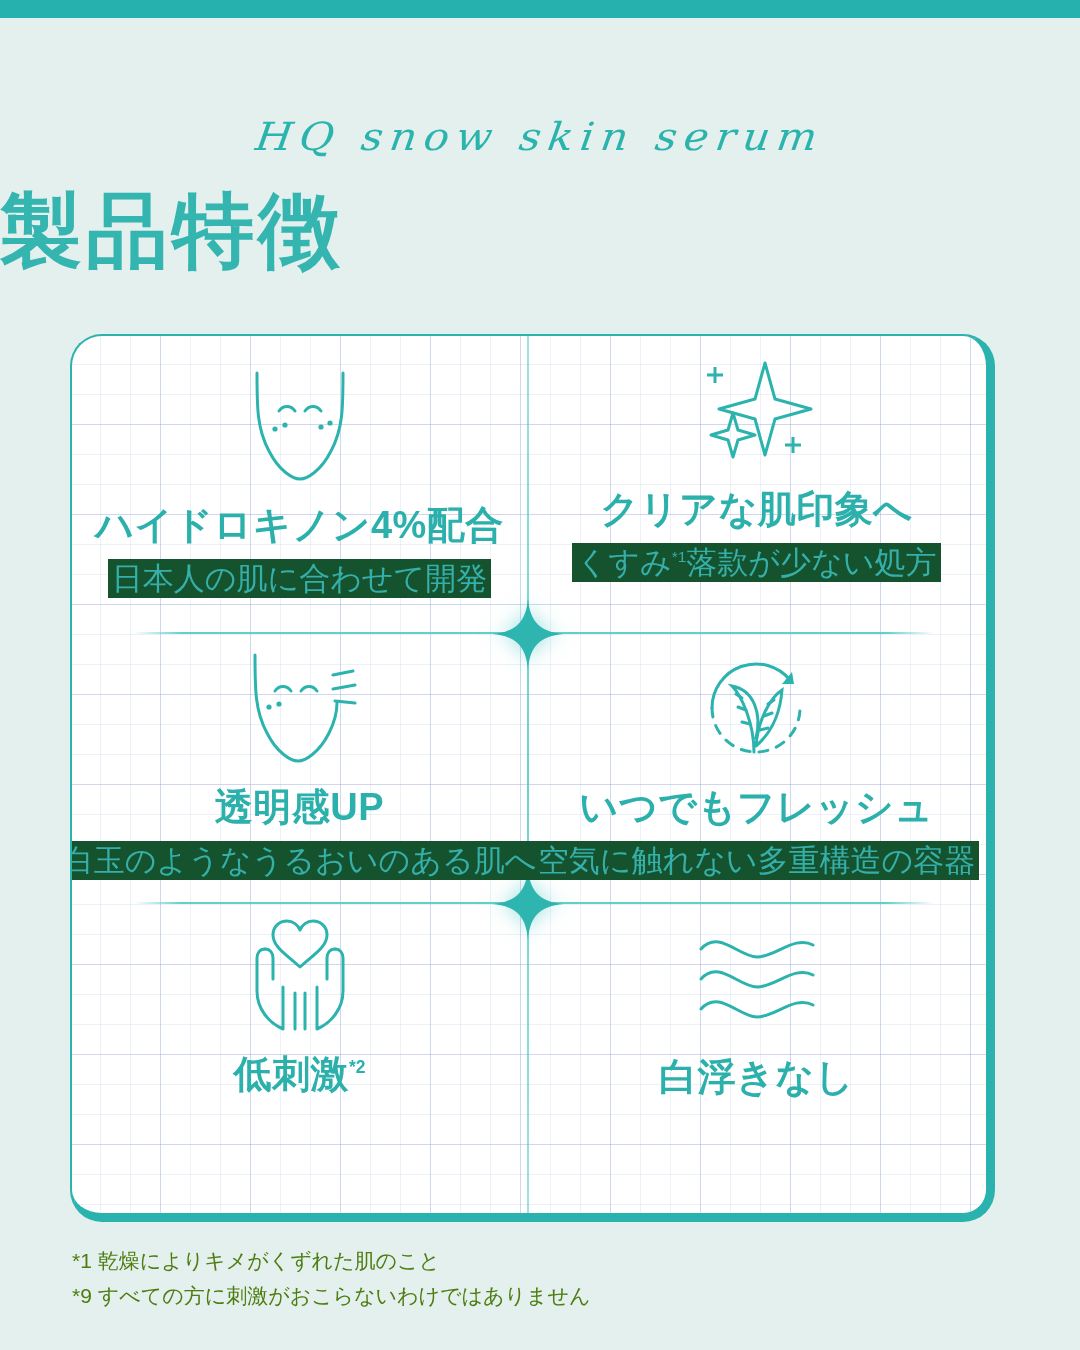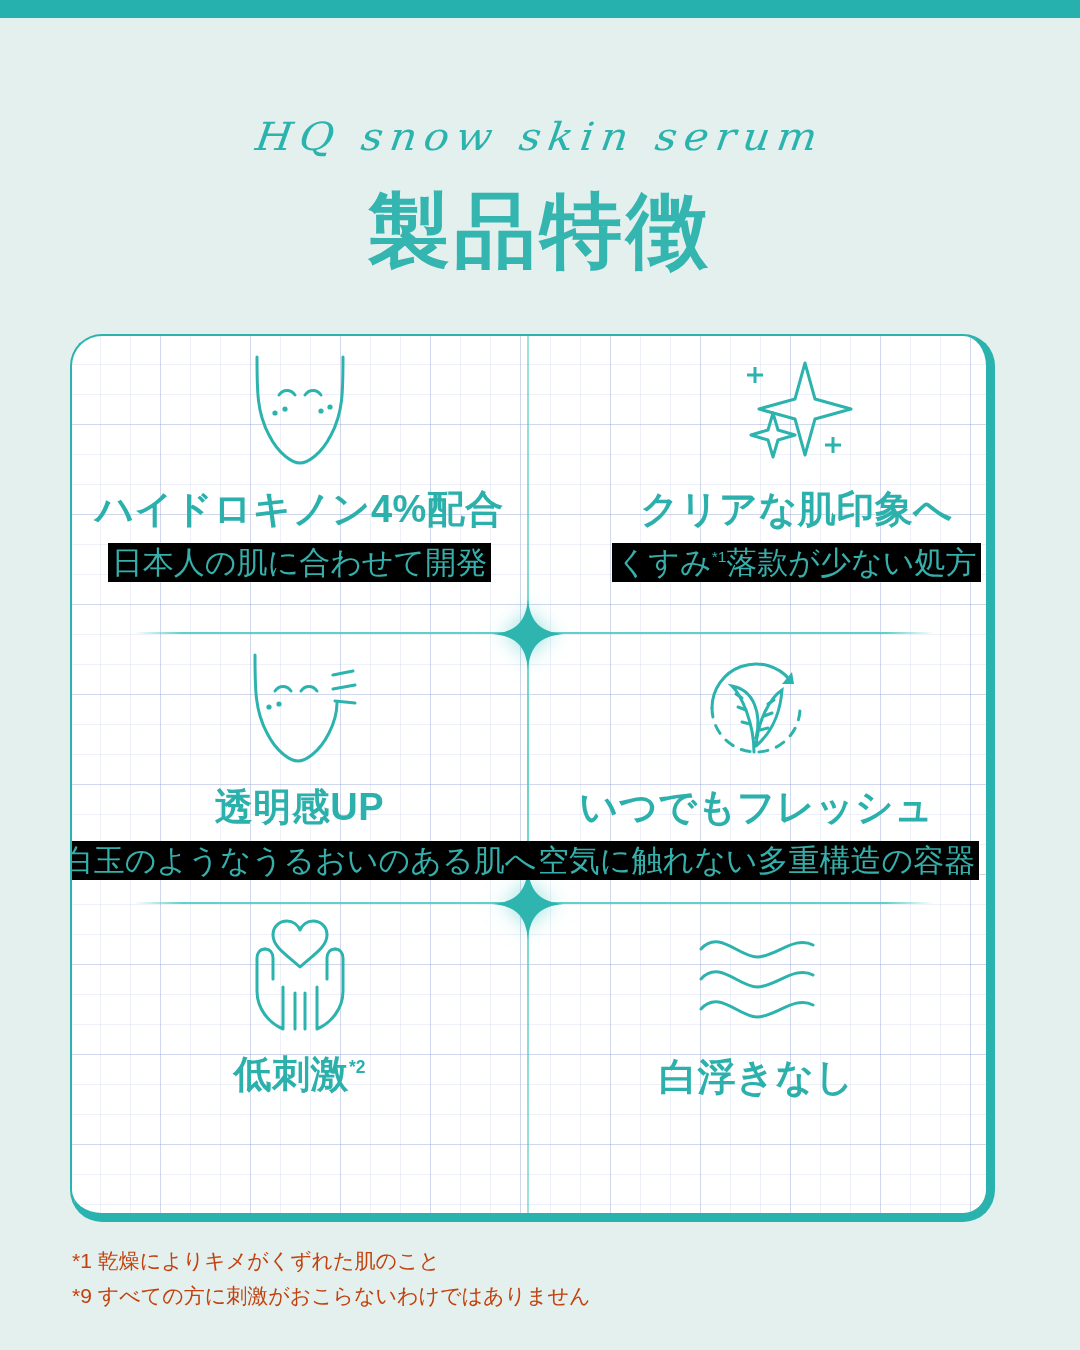--- a/index.html
+++ b/index.html
@@ -25,21 +25,21 @@
     font-style:italic;
     font-size:42px;
     letter-spacing:7px;
     color:#2bb3ae;
     transform:skewX(-8deg) scaleY(.92);
   }
 
   
   .page-title{
     position:absolute;left:0;top:186px;width:1080px;
-    text-align:center;
+    text-align:left;
     font-size:82px;
     font-weight:bold;
     letter-spacing:4px;
     color:#34b5b0;
     line-height:1.1;
   }
 
   
   .card{
     position:absolute;left:70px;top:334px;
@@ -98,22 +98,22 @@
   .sparkle svg{display:block;width:100%;height:100%;
     filter:drop-shadow(0 0 10px rgba(70,200,195,.55));}
 
   
   .cells{position:absolute;inset:0;}
   .cell{
     position:absolute;width:455px;height:296px;
     display:flex;flex-direction:column;align-items:center;
     box-sizing:border-box;
   }
-  .cell.c0{left:0;top:0;}
-  .cell.c1{left:457px;top:0;margin-left:40px;}
+  .cell.c0{left:0;top:16px;}
+  .cell.c1{left:457px;top:0;}
   .cell.c2{left:0;top:298px;}
   .cell.c3{left:457px;top:298px;}
   .cell.c4{left:0;top:565px;height:312px;text-align:right;}
   .cell.c5{left:457px;top:568px;height:312px;text-align:center;}
 
   .icon-wrap{
     height:150px;width:100%;
     display:flex;align-items:center;justify-content:center;
     color:#2cb3ae;
   }
@@ -122,33 +122,33 @@
   .feat-title{
     font-size:38px;font-weight:bold;color:#2bb0ac;
     letter-spacing:.5px;line-height:1.15;
     margin-top:2px;white-space:nowrap;
   }
   .feat-title sup{font-size:.46em;vertical-align:super;letter-spacing:0;}
   .feat-sub-row{margin-top:9px;}
   .feat-sub{
     display:inline;
     font-size:31px;color:#36aea9;
-    background:#000000;
+    background:#14532d;
     line-height:1.45;
     padding:2px 4px;
     box-decoration-break:clone;
     -webkit-box-decoration-break:clone;
     white-space:nowrap;
   }
   .feat-sub sup{font-size:.5em;vertical-align:super;}
 
   
   .notes{
     position:absolute;left:72px;top:1244px;width:900px;
-    color:#c2410c;font-size:21px;line-height:1.65;
+    color:#4d7c0f;font-size:21px;line-height:1.65;
   }
   .notes div{white-space:nowrap;}
 </style>
 </head>
 <body>
 
 <div class="top-bar"></div>
 
 <div class="script-logo">HQ snow skin serum</div>
 

